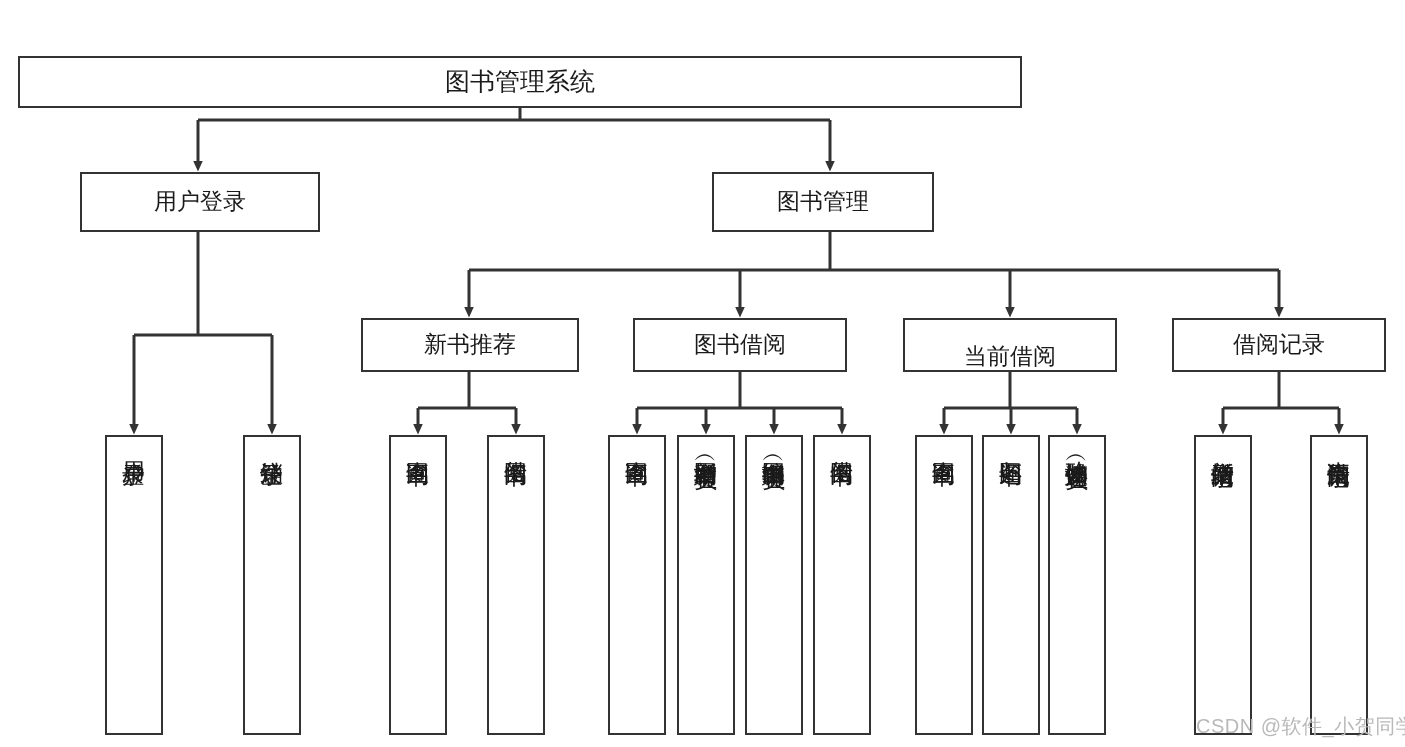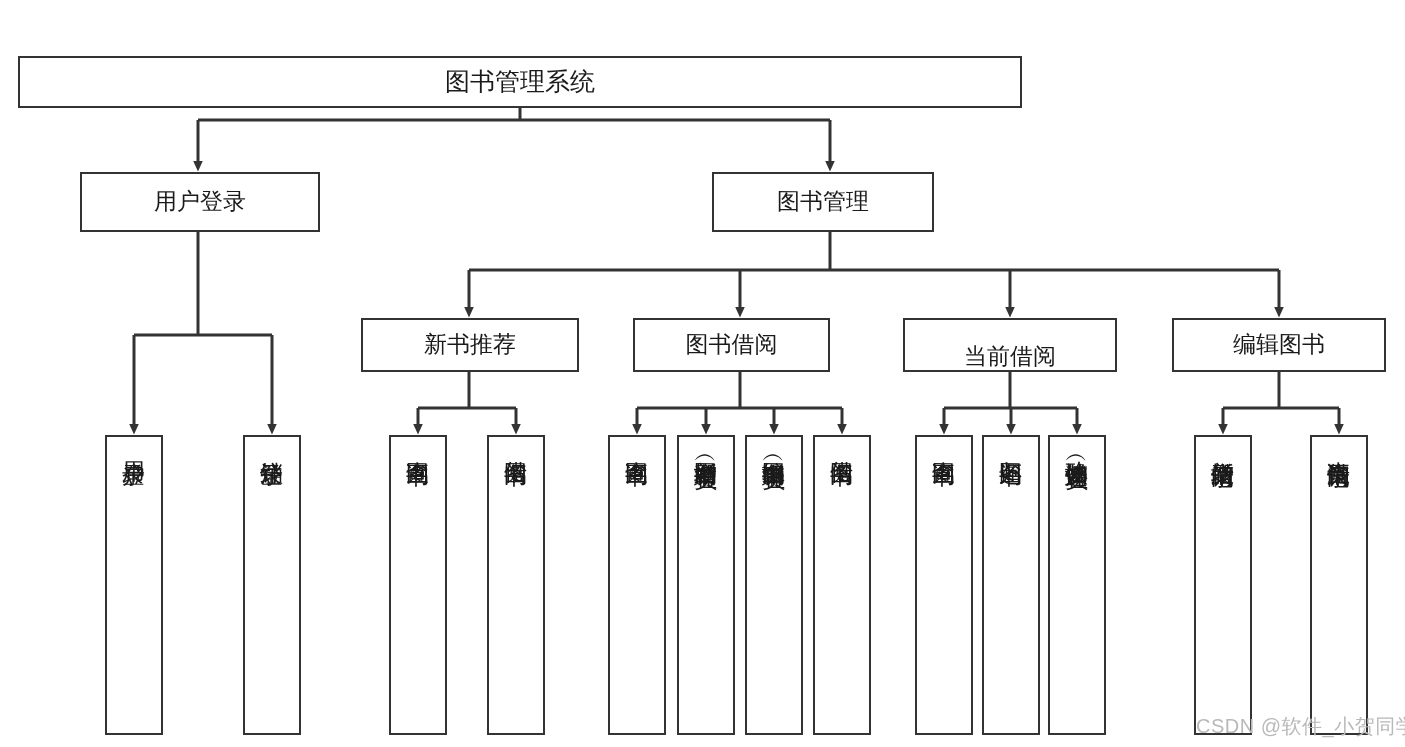--- a/index.html
+++ b/index.html
@@ -142,28 +142,28 @@
   <div class="node node-leaf" style="left: 105px; top: 435px; width: 58px; height: 300px;">
     <span class="node-label">用户登录</span>
   </div>
   <div class="node node-leaf" style="left: 243px; top: 435px; width: 58px; height: 300px;">
     <span class="node-label">注销登录</span>
   </div>
 
   <div class="node node-branch" style="left: 361px; top: 318px; width: 218px; height: 54px;">
     <span class="node-label">新书推荐</span>
   </div>
-  <div class="node node-branch" style="left: 633px; top: 318px; width: 197px; height: 54px; align-items: center;">
+  <div class="node node-branch" style="left: 633px; top: 318px; width: 214px; height: 54px; align-items: center;">
     <span class="node-label">图书借阅</span>
   </div>
   <div class="node node-branch" style="left: 903px; top: 318px; width: 214px; height: 54px; align-items: flex-end;">
     <span class="node-label">当前借阅</span>
   </div>
   <div class="node node-branch" style="left: 1172px; top: 318px; width: 214px; height: 54px;">
-    <span class="node-label">编辑图书</span>
+    <span class="node-label">借阅记录</span>
   </div>
 
   <div class="node node-leaf" style="left: 389px; top: 435px; width: 58px; height: 300px;">
     <span class="node-label">查询图书</span>
   </div>
   <div class="node node-leaf" style="left: 487px; top: 435px; width: 58px; height: 300px;">
     <span class="node-label">借阅图书</span>
   </div>
 
   <div class="node node-leaf" style="left: 608px; top: 435px; width: 58px; height: 300px;">

